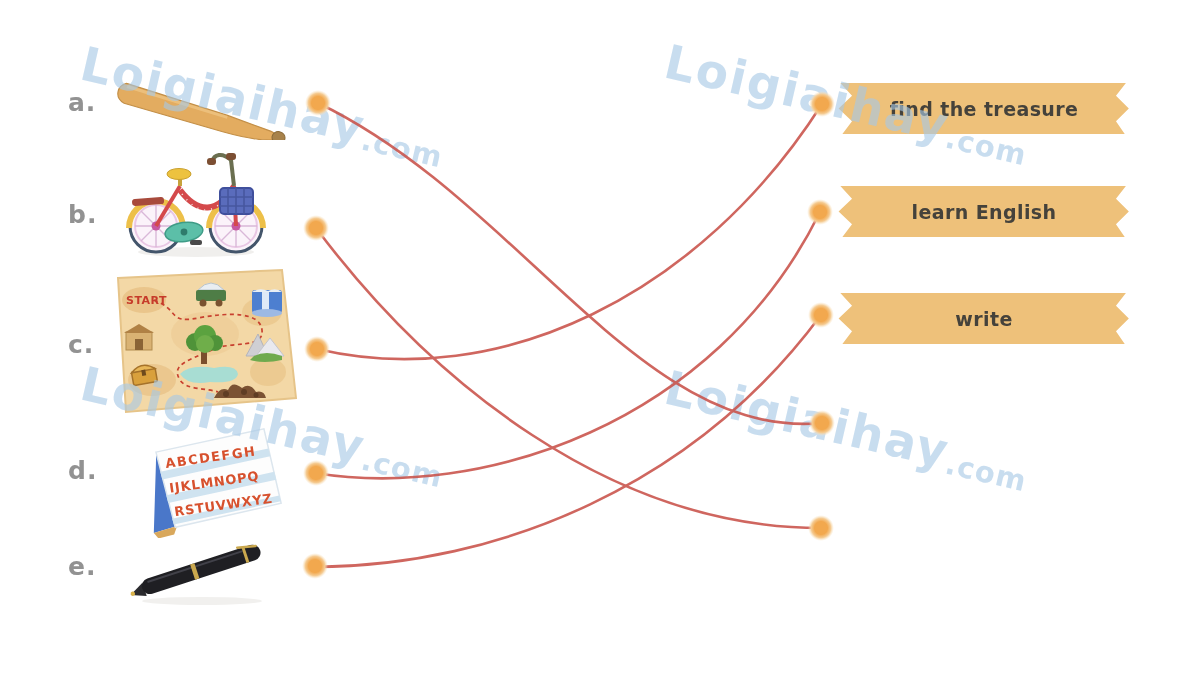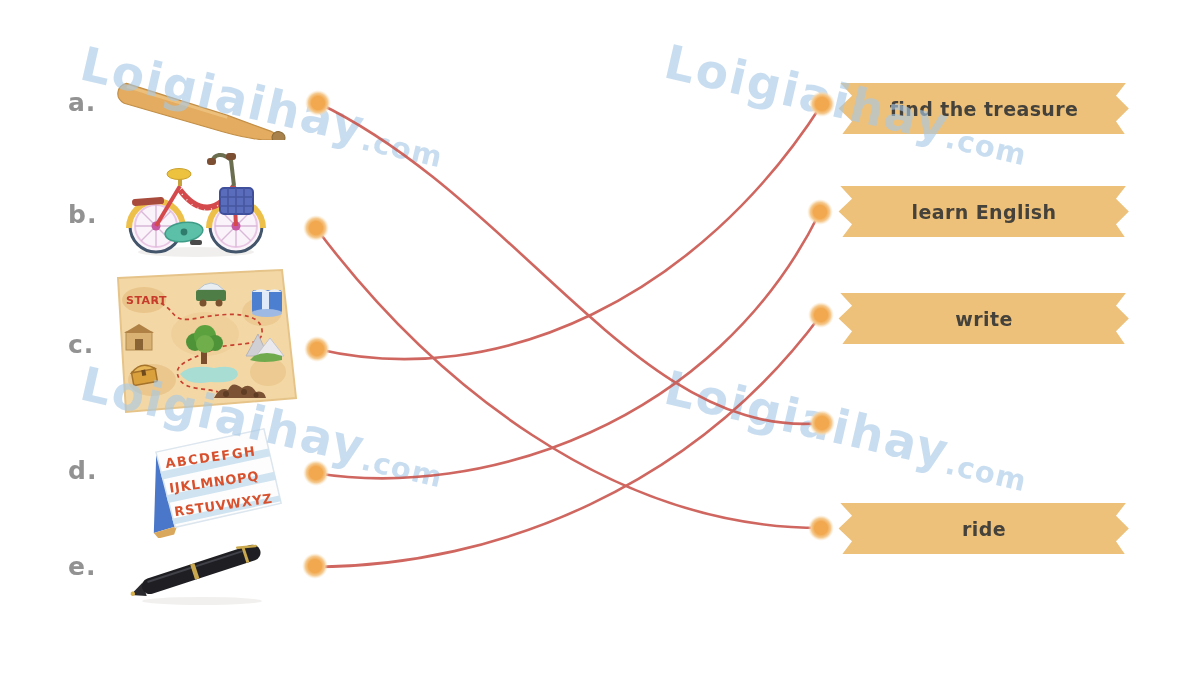--- a/index.html
+++ b/index.html
@@ -195,23 +195,20 @@
 
   <div class="banner" style="top:83px;">
     <span>find the treasure</span>
   </div>
   <div class="banner" style="top:186px;">
     <span>learn English</span>
   </div>
   <div class="banner" style="top:293px;">
     <span>write</span>
   </div>
-  <div class="banner" style="top:503px;">
-    <span>ride</span>
-  </div>
 
   <div class="watermark" style="left:88px;top:36px;">
     <span class="wm-main">Loigiaihay</span><span class="wm-suffix">.com</span>
   </div>
   <div class="watermark" style="left:672px;top:34px;">
     <span class="wm-main">Loigiaihay</span><span class="wm-suffix">.com</span>
   </div>
   <div class="watermark" style="left:88px;top:356px;">
     <span class="wm-main">Loigiaihay</span><span class="wm-suffix">.com</span>
   </div>

